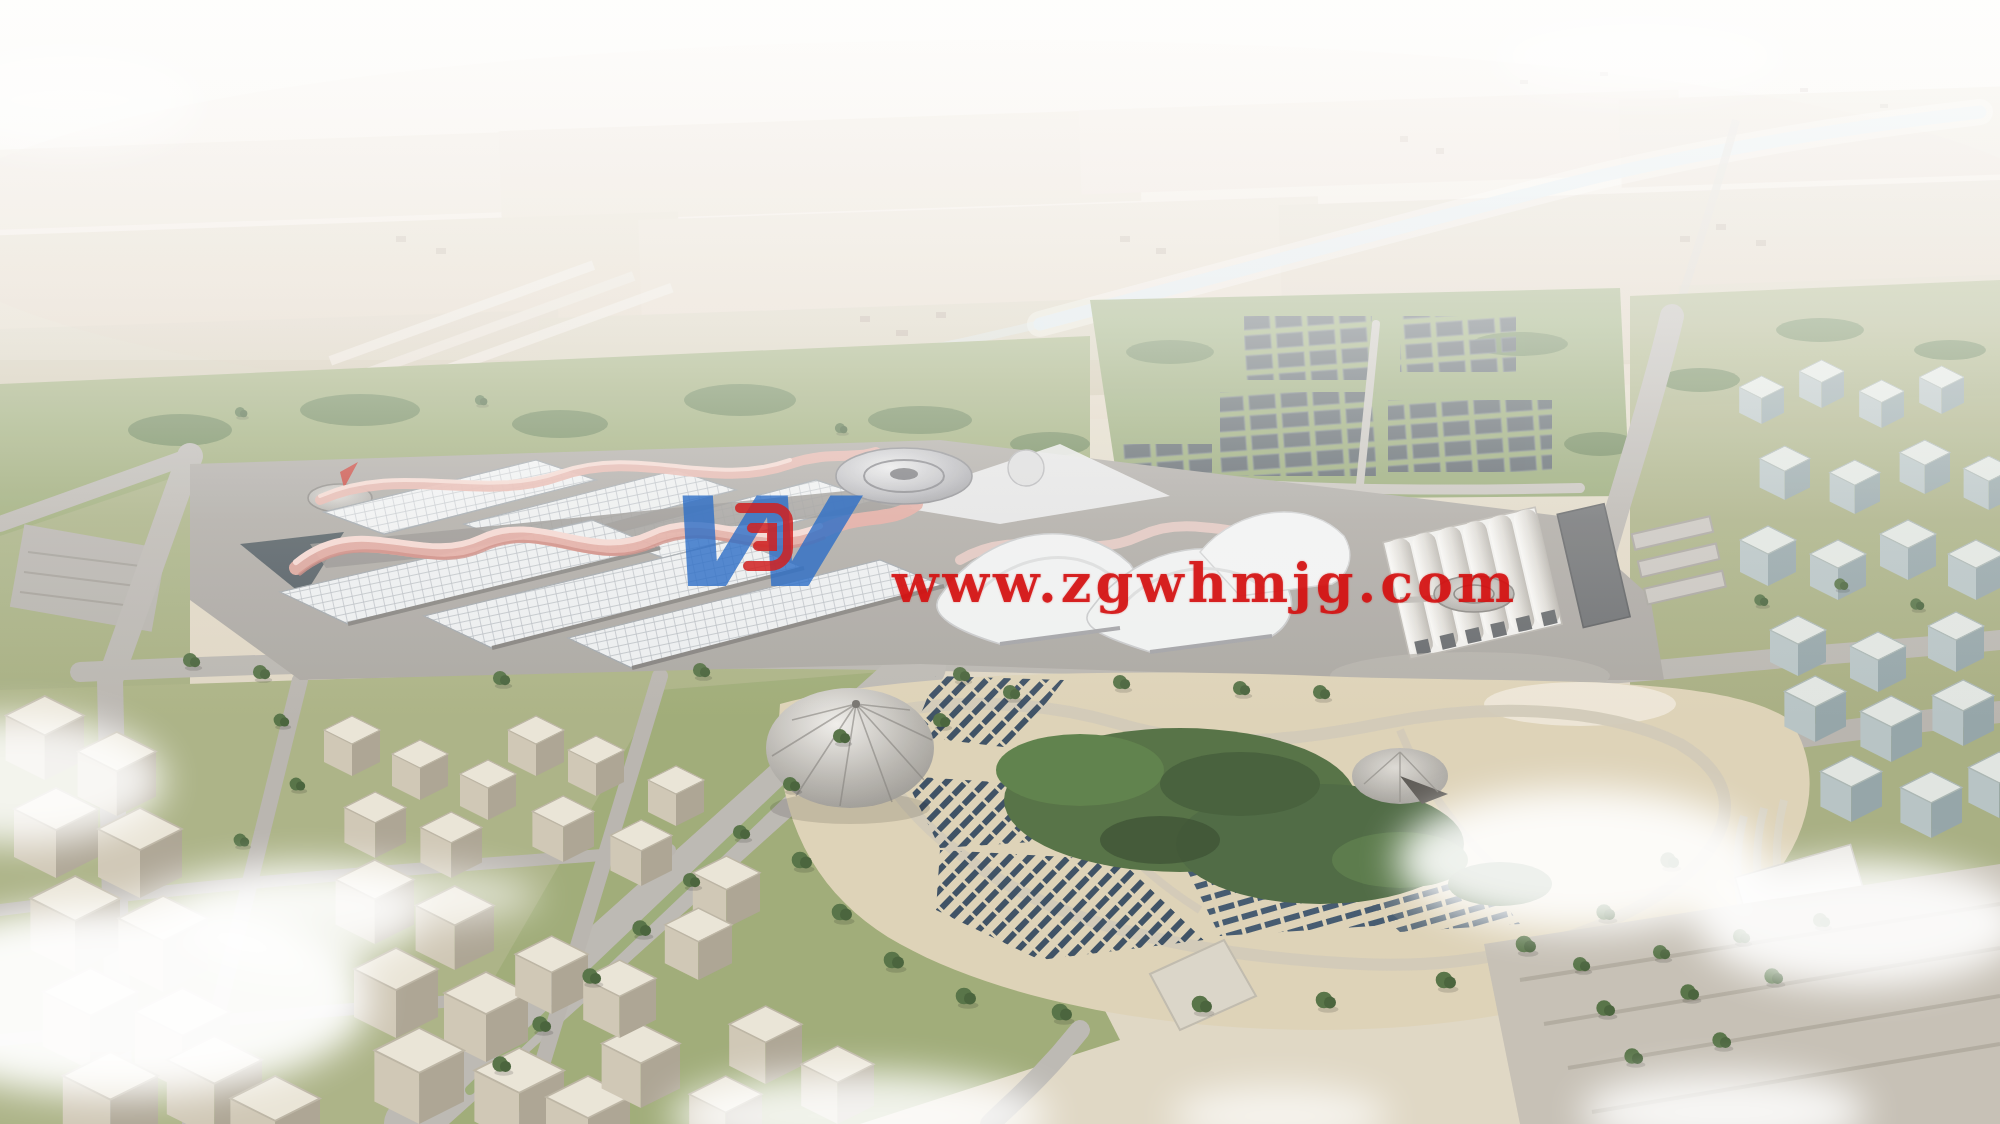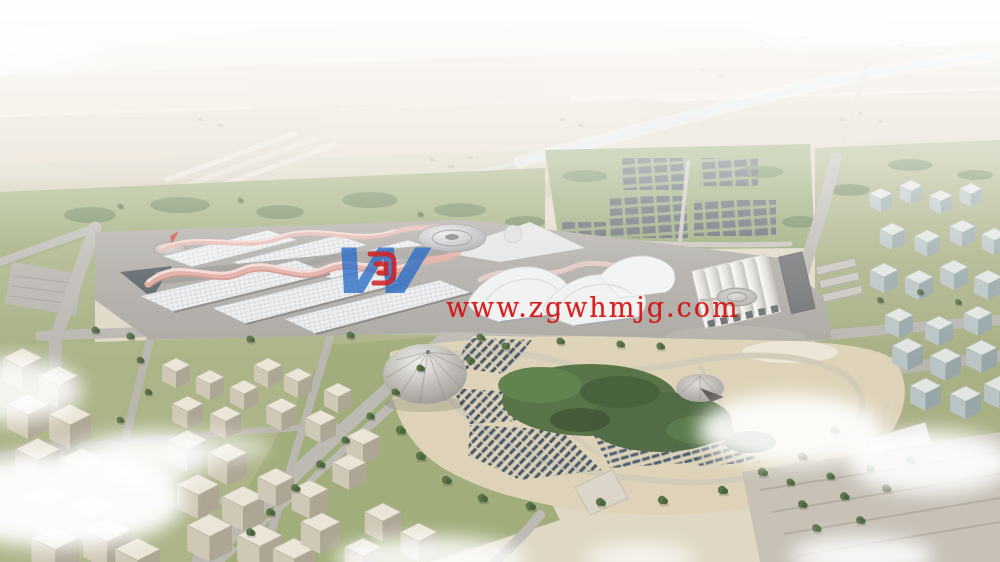--- a/index.html
+++ b/index.html
@@ -11,22 +11,22 @@
   .wm-logo{left:330px;top:236px;width:110px;height:66px;}
   .wm-logo-text{left:327px;top:297px;width:160px;
     font-size:19px;font-weight:bold;letter-spacing:7px;
     color:rgba(46,111,199,.72);font-family:"DejaVu Sans",sans-serif;}
   .wm-cn{left:468px;top:249px;
     font-size:31px;font-weight:bold;letter-spacing:3px;
     color:rgba(212,15,15,.88);
     font-family:"DejaVu Serif","DejaVu Sans",serif;
     border-bottom:3px solid rgba(212,15,15,.85);padding:0 4px 3px 4px;
     text-shadow:0 0 1px rgba(212,15,15,.4);}
-  .wm-url{left:446px;top:292px;
-    font-size:27px;font-weight:normal;letter-spacing:2px;
+  .wm-url{left:446px;top:277px;
+    font-size:27px;font-weight:bold;letter-spacing:2px;
     color:rgba(212,15,15,.88);
     font-family:"DejaVu Serif","DejaVu Sans",serif;
     text-shadow:0 0 1px rgba(212,15,15,.4);text-align:right;}
 </style>
 </head>
 <body>
 
 <div id="stage">
 
 <svg id="scene" width="1000" height="562" viewBox="0 0 1000 562">

